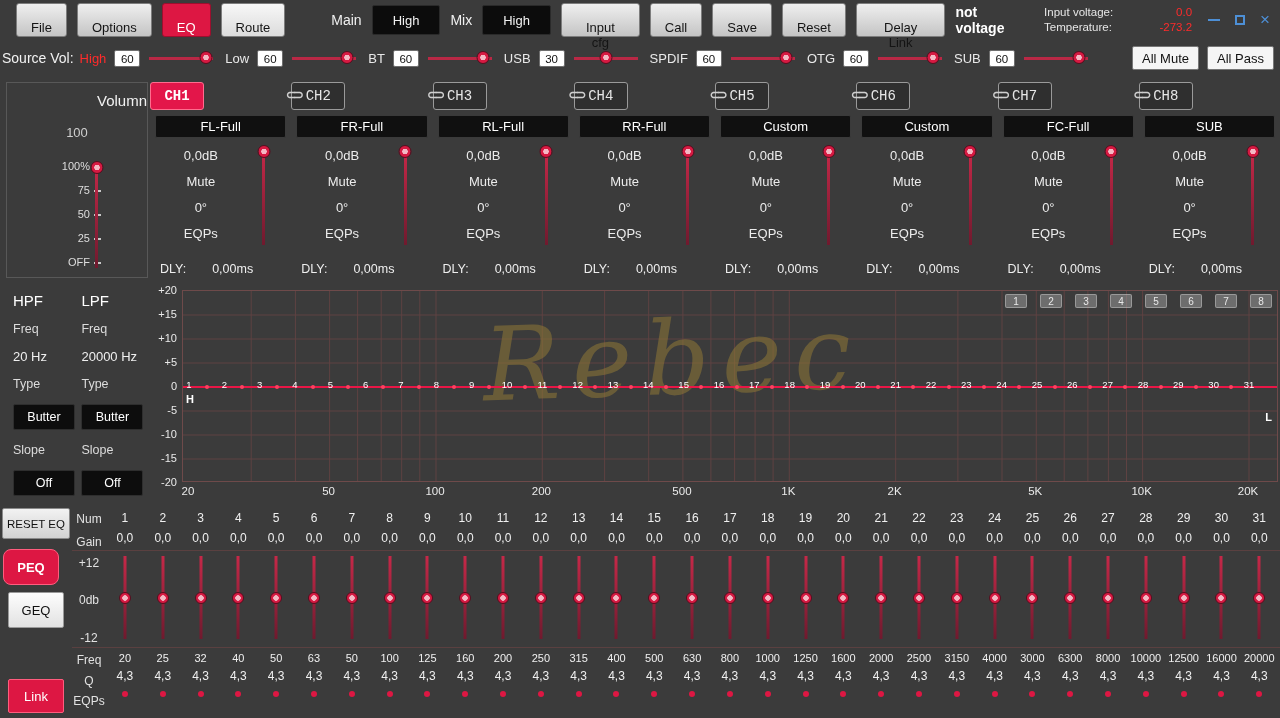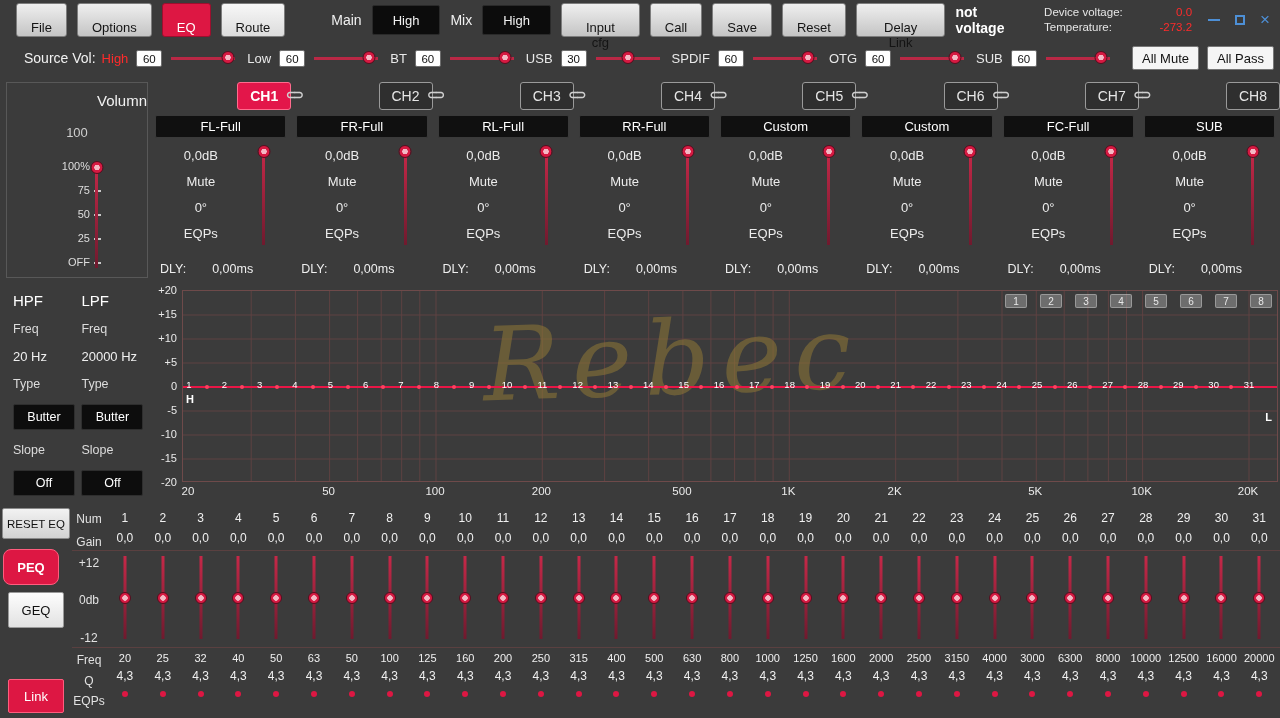--- a/index.html
+++ b/index.html
@@ -18,21 +18,21 @@
 .not-connect{font-size:14px;font-weight:bold;color:#fff;}
 .dev-info{width:152px;}
 .dev-row{display:flex;justify-content:space-between;font-size:11.5px;color:#e6e6e6;line-height:15px;}
 .dev-val{color:#ff2b2b;}
 .win-controls{display:flex;align-items:center;gap:15px;}
 .win-btn{color:#4d8fd6;font-size:17px;line-height:14px;cursor:pointer;}
 .win-min{display:inline-block;width:12px;height:2px;background:#4d8fd6;}
 .win-max{display:inline-block;width:10px;height:10px;border:2px solid #4d8fd6;}
 
 
-.source-row{position:absolute;left:0;top:40px;right:0;height:36px;display:flex;align-items:center;padding-left:24px;}
+.source-row{position:absolute;left:0;top:40px;right:0;height:36px;display:flex;align-items:center;padding-left:2px;}
 .src-title{font-size:14px;color:#f2f2f2;}
 .src-high{font-size:13px;color:#ff2b2b;margin-left:6px;}
 .valbox{display:inline-block;width:26px;height:17px;background:#fff;color:#111;font-size:11.5px;line-height:16px;text-align:center;border:1px solid #6e6e6e;border-radius:2px;margin-left:8px;}
 .hslider{position:relative;width:64px;height:14px;margin-left:9px;}
 .htrack{position:absolute;left:0;right:0;top:6px;height:3px;background:#b92845;}
 .thumb{position:absolute;width:13px;height:13px;border-radius:50%;background:radial-gradient(circle at 50% 50%,#f4b8c4 0 2.5px,#d61a42 3px 5.5px,#7e1026 6px);border:1px solid #5a0c1e;top:0;transform:translate(-50%,0);}
 .src-grp{display:flex;align-items:center;margin-left:12px;}
 .src-lab{font-size:13px;color:#e9e9e9;}
 .mute-pass{margin-left:auto;display:flex;gap:8px;margin-right:6px;}
 .wbtn{background:#f5f5f5;border:1px solid #777;border-radius:2px;color:#111;height:24px;padding:0 9px;font-size:13px;}
@@ -43,21 +43,21 @@
 .vol-value{text-align:center;font-size:13px;color:#cfcfcf;margin-top:16px;}
 .vol-slider-zone{position:relative;margin-top:21px;height:118px;}
 .vtick{position:absolute;right:46px;font-size:11px;color:#dedede;line-height:11px;}
 .vtick::after{content:"";display:inline-block;width:7px;height:2px;background:#c9c9c9;margin-left:4px;vertical-align:middle;}
 .vol-track{position:absolute;left:88px;top:3px;height:104px;width:3px;background:linear-gradient(#c62848,#6f1a2e);}
 .vol-thumb{left:89.5px;top:0;}
 
 
 .channels-row{position:absolute;left:150px;top:78px;right:0;height:206px;display:flex;}
 .strip{flex:1 1 0;position:relative;padding-top:2px;}
-.strip-head{height:32px;display:flex;justify-content:flex-end;align-items:center;}
+.strip-head{height:32px;display:flex;justify-content:flex-start;align-items:center;font-family:Liberation Mono, monospace;}
 .ch-btn{width:54px;height:28px;background:#2f2f2f;border:1px solid #9a9a9a;border-radius:3px;color:#e6e6e6;font-size:14px;}
 .ch-btn.sel{background:#e3164a;border-color:#ff6c8e;color:#fff;font-weight:bold;}
 .chain{position:absolute;top:9px;right:-10px;z-index:2;color:#cfcfcf;font-size:13px;font-weight:bold;letter-spacing:-3px;font-family:"DejaVu Sans",sans-serif;cursor:pointer;}
 .name-btn{display:block;margin:3px auto 0;width:calc(100% - 10px);height:23px;background:#101010;border:1px solid #3a3a3a;border-radius:2px;color:#fff;font-size:13px;}
 .strip-body{position:relative;height:110px;margin-top:5px;}
 .strip-txts{position:absolute;left:0;top:0;width:72%;}
 .st{height:26px;line-height:26px;text-align:center;font-size:13px;color:#ececec;cursor:pointer;}
 .vslider{position:absolute;right:14%;top:2px;width:14px;height:100px;}
 .vtrack{position:absolute;left:5px;top:5px;bottom:0;width:3px;background:linear-gradient(#c62848,#6f1a2e);}
 .vthumb{left:6.5px;top:0;}
@@ -125,21 +125,21 @@
   <button class="kbtn">High</button>
   <button class="gbtn">Input cfg</button>
   <button class="gbtn">Call</button>
   <button class="gbtn">Save</button>
   <button class="gbtn">Reset</button>
   <button class="gbtn">Delay Link</button>
   <div class="tb-right">
     <span class="not-connect">not voltage</span>
     <div class="dev-info">
       <div class="dev-row">
-        <span>Device voltage:</span>
+        <span>Input voltage:</span>
         <span class="dev-val">0.0</span>
       </div>
       <div class="dev-row">
         <span>Temperature:</span>
         <span class="dev-val">-273.2</span>
       </div>
     </div>
     <div class="win-controls">
       <span class="win-min"></span>
       <span class="win-max"></span>

